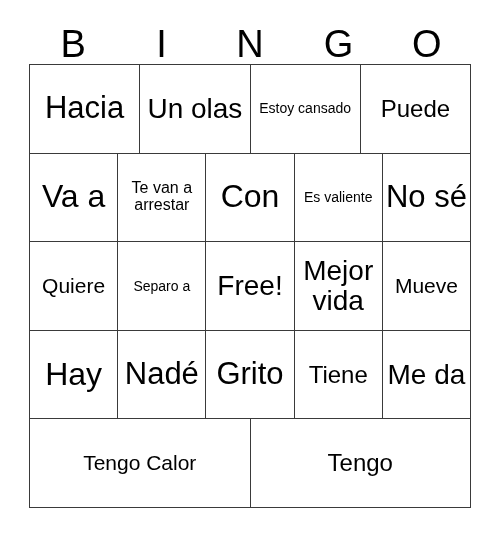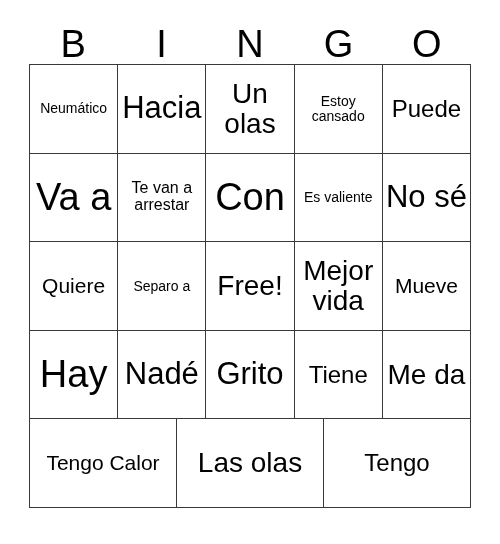--- a/index.html
+++ b/index.html
@@ -66,41 +66,38 @@
     word-wrap: break-word;
   }
   
   .fs-xs  { font-size: 14px; }
   .fs-s   { font-size: 16px; }
   .fs-m   { font-size: 14px; }
   .fs-ml  { font-size: 21px; }
   .fs-l   { font-size: 24px; }
   .fs-xl  { font-size: 28px; }
   .fs-xxl { font-size: 31px; }
-  .fs-3xl { font-size: 38px; }
+  .fs-3xl { font-size: 32px; }
 </style>
 </head>
 <body>
 
 <div class="card">
 
   <div class="header-row">
     <div class="header-cell">B</div>
     <div class="header-cell">I</div>
     <div class="header-cell">N</div>
     <div class="header-cell">G</div>
     <div class="header-cell">O</div>
   </div>
 
   <div class="grid">
 
     <div class="grid-row">
-      <div class="cell">
-          <span class="cell-text fs-xs">Neumático</span>
-        </div>
       <div class="cell">
           <span class="cell-text fs-xxl">Hacia</span>
         </div>
       <div class="cell">
           <span class="cell-text fs-xl">Un olas</span>
         </div>
       <div class="cell">
           <span class="cell-text fs-m">Estoy cansado</span>
         </div>
       <div class="cell">
@@ -160,21 +157,18 @@
       <div class="cell">
           <span class="cell-text fs-xl">Me da</span>
         </div>
     </div>
 
     <div class="grid-row">
       <div class="cell">
           <span class="cell-text fs-ml">Tengo Calor</span>
         </div>
       <div class="cell">
-          <span class="cell-text fs-xl">Las olas</span>
-        </div>
-      <div class="cell">
           <span class="cell-text fs-l">Tengo</span>
         </div>
     </div>
 
   </div>
 </div>
 
 </body></html>

